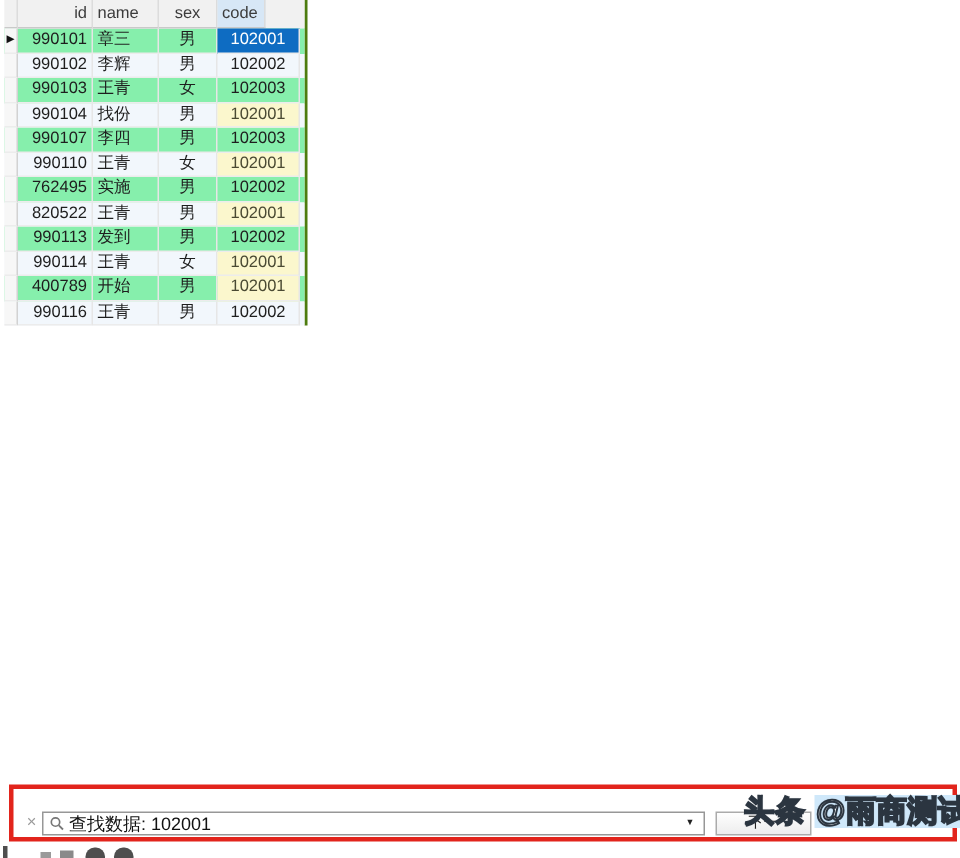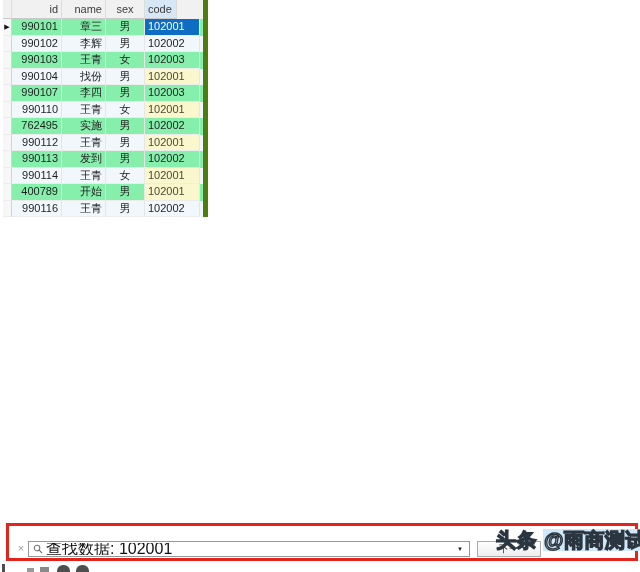--- a/index.html
+++ b/index.html
@@ -7,44 +7,44 @@
     width:640px;height:572px;position:relative;overflow:hidden;
     background:#ffffff;
     font-family:"Liberation Sans","DejaVu Sans",sans-serif;
     -webkit-font-smoothing:antialiased;
   }
 
   
   .grid{
     position:absolute;left:3px;top:0;width:200px;
     font-size:11px;color:#1e1e1e;
-    border-right:5px solid #4d7c0f;
+    border-right:2px solid #4d7c0f;
   }
   .grid-header{display:flex;height:19px;background:#f1f1f1;}
   .grid-header .hc{
     box-sizing:border-box;height:19px;line-height:19px;
     border-right:1px solid #dcdcdc;border-bottom:1px solid #c9c9c9;
     padding:0 3px;color:#3c3c3c;overflow:hidden;white-space:nowrap;
     background:#f1f1f1;
   }
   .grid-header .hc.corner{width:9px;padding:0;}
   .grid-header .hc.col-code{background:var(--selected-header-bg,#d7e7f6);}
   .grid-row{display:flex;height:16.5px;background:#86efac;}
   .grid-row.alt{background:var(--alt-row-bg,#f2f7fc);}
   .grid-row .c{
     box-sizing:border-box;height:16.5px;line-height:15.5px;
     border-right:1px solid #e6e6e6;border-bottom:1px solid #ececec;
     padding:0 3px;overflow:hidden;white-space:nowrap;
   }
   .c-rowhead{width:9px;background:#f7f7f7;border-right:1px solid #d2d2d2 !important;
     padding:0 !important;font-size:7px;text-align:center;color:#111;line-height:16px !important;}
   .c-id{width:50px;text-align:right;}
-  .c-name{width:44px;text-align:right;}
+  .c-name{width:44px;text-align:left;}
   .c-sex{width:39px;text-align:center;}
-  .c-code{width:55px;text-align:left;}
+  .c-code{width:55px;text-align:center;}
   .c-code.match{background:var(--match-cell-bg,#fbf7cd);color:#4a4a33;}
   .c-code.selected{background:var(--selected-cell-bg,#0e6cc2);color:#ffffff;}
 
   
   .annotation-box{
     position:absolute;left:6px;top:523px;width:632px;height:38px;
     box-sizing:border-box;border:3px solid var(--annotation-red,#e2241c);
     background:transparent;z-index:5;
   }
   .findbar-close{
@@ -53,21 +53,21 @@
   }
   .search-box{
     position:absolute;left:28px;top:541px;width:442px;height:16px;
     box-sizing:border-box;border:1px solid #979797;background:#fff;
     display:flex;align-items:center;z-index:6;
   }
   .search-box .mag{flex:0 0 auto;margin:0 3px 0 4px;display:block;}
   .search-input{
     flex:1;border:none;outline:none;background:transparent;
     font-family:"Liberation Sans","DejaVu Sans",sans-serif;
-    font-size:16px;color:#111;padding:0;height:12px;
+    font-size:12px;color:#111;padding:0;height:12px;
   }
   .search-drop{
     flex:0 0 auto;font-size:6px;color:#222;padding:0 6px 0 4px;cursor:default;
   }
   .next-button{
     position:absolute;left:477px;top:541px;width:64px;height:16px;
     box-sizing:border-box;border:1px solid #ababab;
     background:linear-gradient(#fefefe,#ededed);
     font-size:10px;color:#222;text-align:center;line-height:14px;z-index:6;
   }
@@ -152,21 +152,21 @@
   <div class="grid-row">
     <div class="c c-rowhead"></div>
     <div class="c c-id">762495</div>
     <div class="c c-name">实施</div>
     <div class="c c-sex">男</div>
     <div class="c c-code">102002</div>
   </div>
 
   <div class="grid-row alt">
     <div class="c c-rowhead"></div>
-    <div class="c c-id">990112</div>
+    <div class="c c-id">820522</div>
     <div class="c c-name">王青</div>
     <div class="c c-sex">男</div>
     <div class="c c-code match">102001</div>
   </div>
 
   <div class="grid-row">
     <div class="c c-rowhead"></div>
     <div class="c c-id">990113</div>
     <div class="c c-name">发到</div>
     <div class="c c-sex">男</div>

